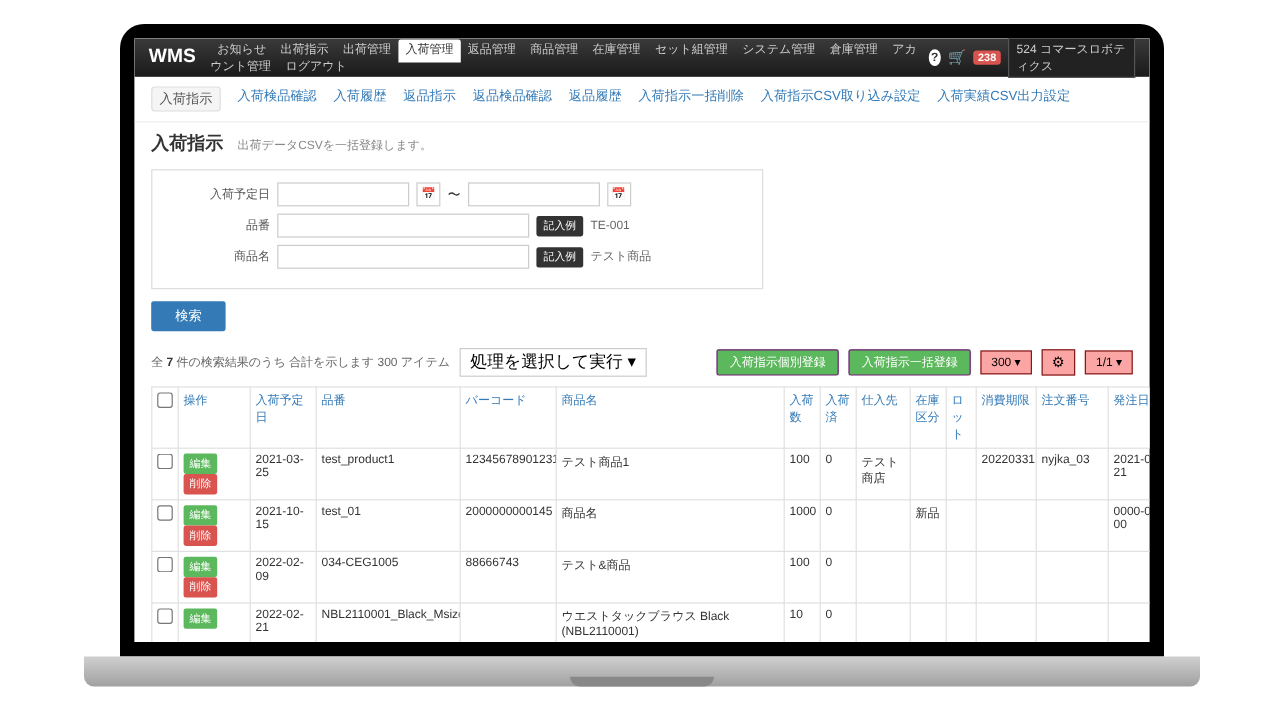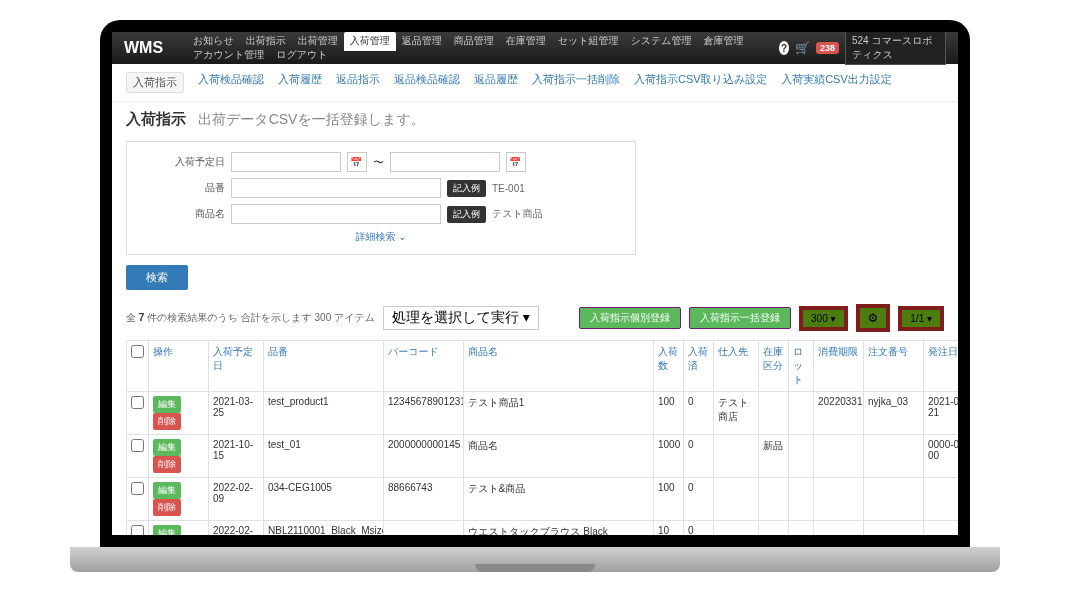--- a/index.html
+++ b/index.html
@@ -4,39 +4,39 @@
 <style>
 * { box-sizing: border-box; margin: 0; padding: 0; }
 body { font-family: Arial, "Hiragino Sans", sans-serif; font-size: 11px; background: #fff; color: #333; }
 .screen { width: 1070px; height: 607px; position: relative; background: #fff; }
 .laptop-bezel { position: absolute; top: 20px; left: 100px; right: 100px; bottom: 60px; background: #000; border-radius: 20px 20px 0 0; padding: 12px; }
 .laptop-inner { width: 100%; height: 100%; background: #fff; overflow: hidden; }
 .laptop-base { position: absolute; bottom: 35px; left: 70px; right: 70px; height: 25px; background: linear-gradient(#d0d0d0, #a0a0a0); border-radius: 0 0 8px 8px; }
 .laptop-notch { position: absolute; bottom: 35px; left: 50%; transform: translateX(-50%); width: 120px; height: 8px; background: #888; border-radius: 0 0 15px 15px; }
 
 
-.topbar { background: linear-gradient(#3a3a3a, #1a1a1a); height: 32px; display: flex; align-items: center; padding: 0 12px; color: #fff; gap: 16px; }
+.topbar { background: linear-gradient(#3a3a3a, #1a1a1a); height: 32px; display: flex; align-items: center; padding: 0 12px; color: #fff; gap: 4px; }
 .brand { font-size: 16px; font-weight: bold; margin-right: 8px; }
 .nav-item { color: #ccc; padding: 4px 6px; font-size: 10px; cursor: pointer; font-family: Liberation Mono, monospace; }
 .nav-item.active { background: #fff; color: #333; border-radius: 2px 2px 0 0; }
 .nav-right { margin-left: auto; display: flex; align-items: center; gap: 6px; }
 .badge-red { background: #d9534f; color: #fff; padding: 1px 4px; border-radius: 3px; font-size: 9px; font-weight: bold; }
 .help-icon { width: 14px; height: 14px; border-radius: 50%; background: #fff; color: #333; display: inline-flex; align-items: center; justify-content: center; font-size: 10px; font-weight: bold; }
 .cart-icon { color: #fff; font-size: 12px; }
 .org { background: #222; border: 1px solid #555; padding: 2px 6px; font-size: 10px; color: #ccc; }
 
 
 .subtabs { display: flex; gap: 14px; padding: 8px 14px; border-bottom: 1px solid #eee; font-size: 11px; }
 .subtab { color: #337ab7; cursor: pointer; }
 .subtab.active { color: #555; background: #f5f5f5; padding: 2px 6px; border: 1px solid #ddd; border-radius: 3px; }
 
 
 .title-row { display: flex; align-items: baseline; gap: 12px; padding: 8px 14px; }
 .page-title { font-size: 15px; font-weight: bold; }
-.page-sub { color: #888; font-size: 14px; }
+.page-sub { color: #888; font-size: 10px; }
 
 
 .form-box { margin: 4px 14px 10px; border: 1px solid #ddd; background: #fff; padding: 10px; width: 510px; }
 .form-row { display: flex; align-items: center; margin-bottom: 6px; gap: 6px; }
 .form-label { width: 88px; text-align: right; color: #555; font-size: 10px; }
 .form-input { border: 1px solid #ccc; height: 20px; padding: 2px 4px; font-size: 10px; }
 .w120 { width: 110px; }
 .cal-icon { width: 20px; height: 20px; border: 1px solid #ccc; display: inline-flex; align-items: center; justify-content: center; font-size: 10px; color: #666; }
 .hint-chip { background: #333; color: #fff; padding: 2px 6px; font-size: 9px; border-radius: 2px; }
 .hint-text { color: #666; font-size: 10px; }
@@ -45,21 +45,21 @@
 
 .search-btn { background: #337ab7; color: #fff; border: none; padding: 5px 20px; font-size: 11px; margin: 0 14px 10px; cursor: pointer; border-radius: 2px; }
 
 
 .result-bar { display: flex; align-items: center; padding: 4px 14px 8px; gap: 8px; }
 .result-text { color: #666; font-size: 10px; }
 .result-text b { color: #333; }
 .dropdown-btn { border: 1px solid #ccc; background: #fff; padding: 2px 8px; font-size: 14px; cursor: pointer; }
 .spacer { flex: 1; }
 .btn-green { background: #5cb85c; color: #fff; border: 1px solid #701a75; padding: 3px 10px; font-size: 10px; border-radius: 2px; cursor: pointer; }
-.btn-gray { background: #4d7c0f; border: 4px solid #7f1d1d; padding: 3px 8px; font-size: 10px; cursor: pointer; }
+.btn-gray { background: #fca5a5; border: 1px solid #7f1d1d; padding: 3px 8px; font-size: 10px; cursor: pointer; }
 .gear { font-size: 12px; }
 
 
 .tbl { border-collapse: collapse; width: calc(100% - 28px); margin: 0 14px; table-layout: fixed; }
 .tbl th, .tbl td { border: 1px solid #e0e0e0; padding: 4px 4px; font-size: 10px; text-align: left; vertical-align: top; overflow: hidden; }
 .tbl th { background: #fff; font-weight: normal; }
 .tbl th a { color: #337ab7; cursor: pointer; }
 .chk { width: 22px; text-align: center; }
 .btn-mini-g { background: #5cb85c; color: #fff; border: none; padding: 2px 5px; font-size: 9px; border-radius: 2px; cursor: pointer; }
 .btn-mini-r { background: #d9534f; color: #fff; border: none; padding: 2px 5px; font-size: 9px; border-radius: 2px; cursor: pointer; }
@@ -118,21 +118,20 @@
     <input class="form-input" style="width: 210px;">
     <span class="hint-chip">記入例</span>
     <span class="hint-text">TE-001</span>
   </div>
   <div class="form-row">
     <span class="form-label">商品名</span>
     <input class="form-input" style="width: 210px;">
     <span class="hint-chip">記入例</span>
     <span class="hint-text">テスト商品</span>
   </div>
-  <div class="detail-link">詳細検索</div>
 </div>
 
 <button class="search-btn">検索</button>
 
 
 <div class="result-bar">
   <span class="result-text">
     <span>全 </span><b>7</b><span> 件の検索結果のうち 合計を示します </span><span>300</span><span> アイテム</span>
   </span>
   <button class="dropdown-btn">処理を選択して実行 ▾</button>

